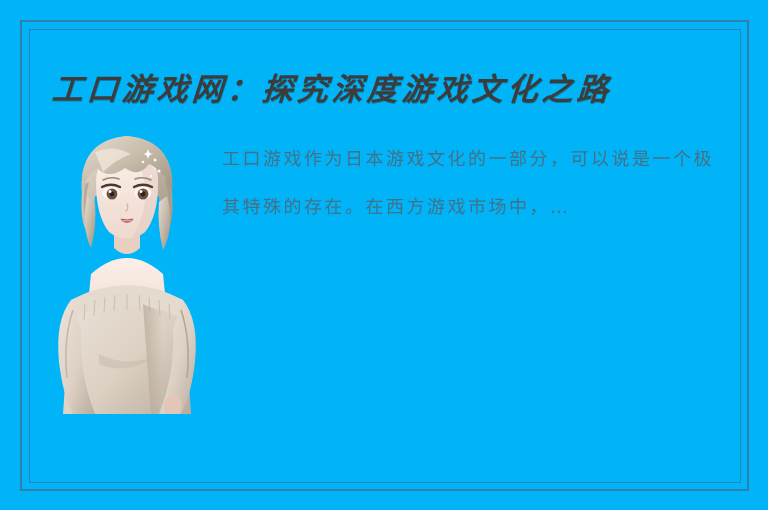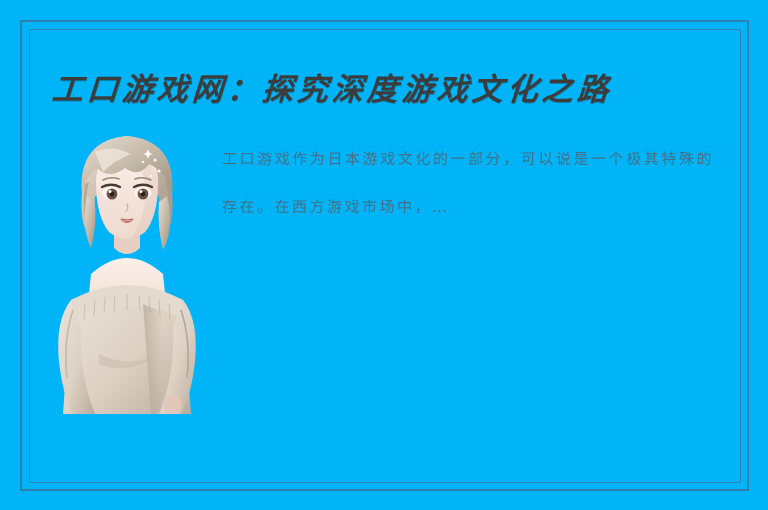--- a/index.html
+++ b/index.html
@@ -87,21 +87,21 @@
   .thumb svg { display:block; width:152px; height:290px; }
 
   
   .excerpt {
     position: absolute;
     left: 193px;
     top: 11px;
     width: 492px;
     color: #4b6b80;
     font-family: "DejaVu Sans", "Liberation Sans", sans-serif;
-    font-size: 15px;
+    font-size: 18px;
     line-height: 48px;
     letter-spacing: 2.5px;
     text-align: justify;
     opacity: .92;
   }
 </style>
 </head>
 <body>
 
 <div class="frame-outer"></div>

